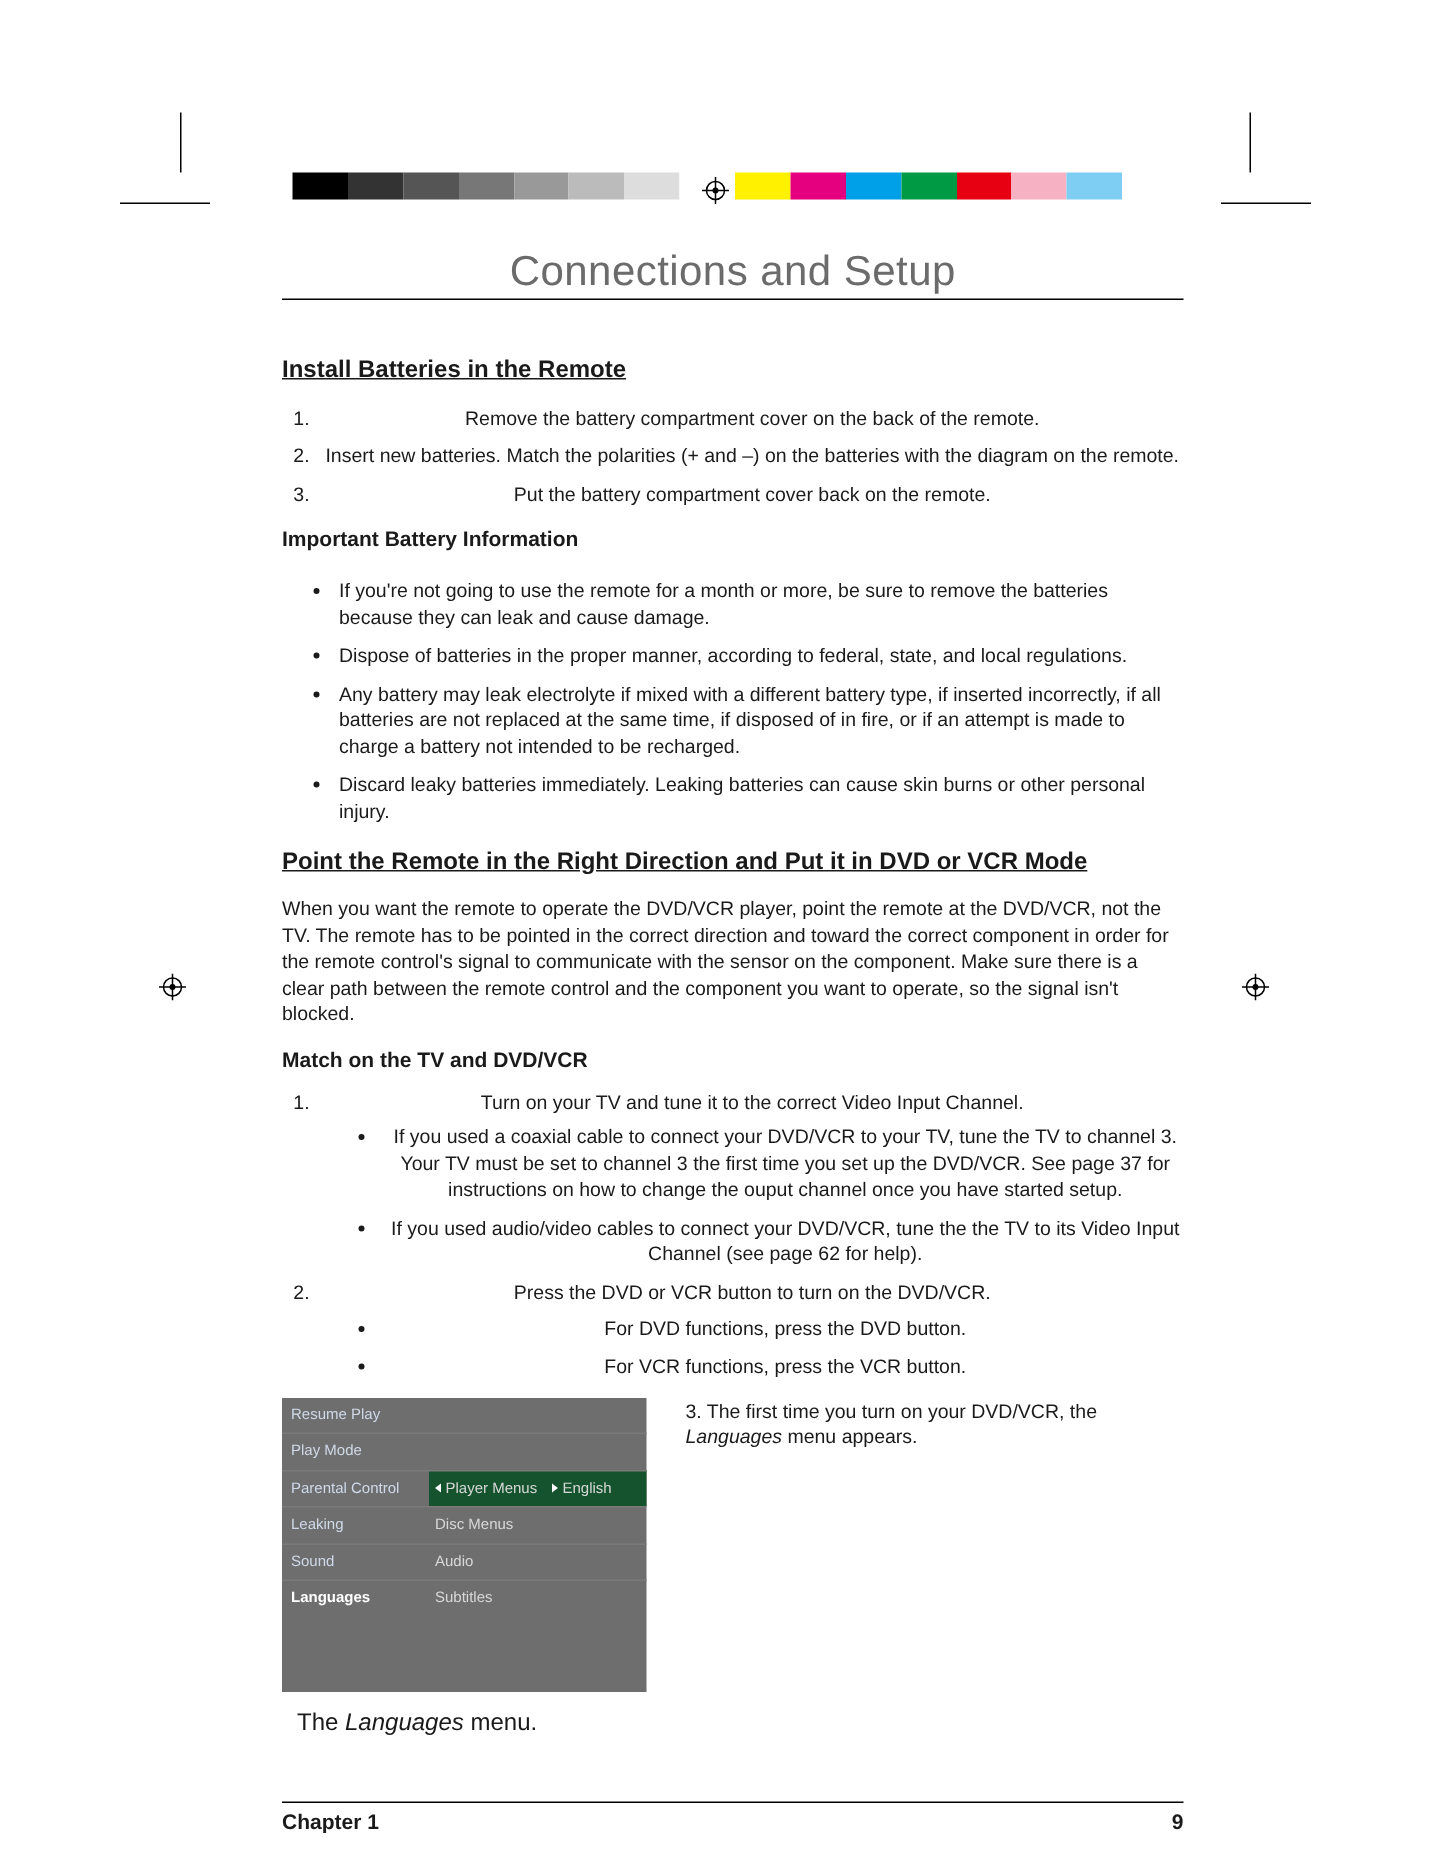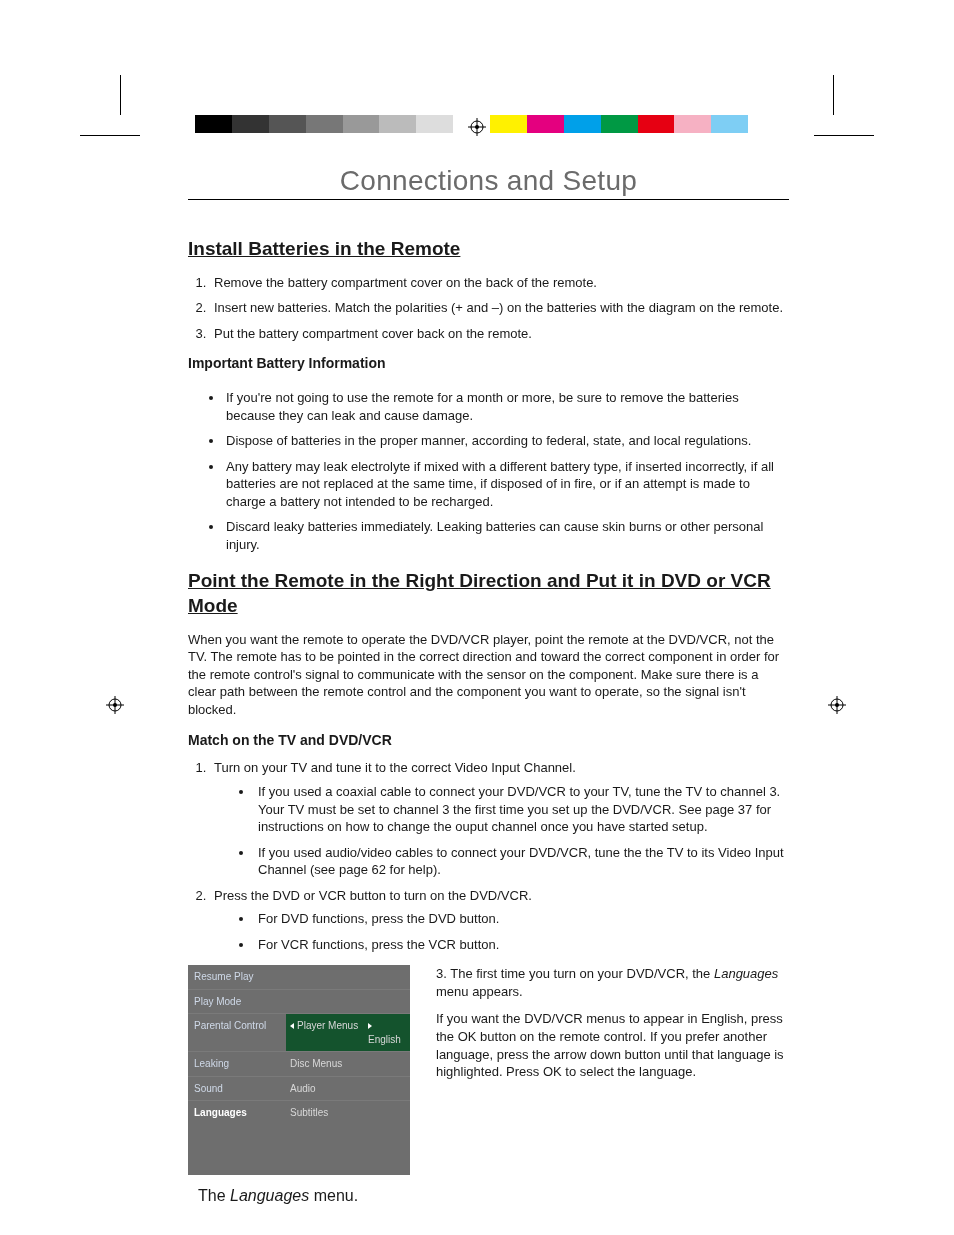--- a/index.html
+++ b/index.html
@@ -28,35 +28,35 @@
     font-family: "Helvetica Neue", Helvetica, Arial, sans-serif;
     font-weight: 300;
     font-size: 28px;
     letter-spacing: 0.3px;
     margin: 0;
     color: #6b6b6b;
   }
   .content { margin: 36px 165px 0 188px; line-height: 1.35; }
   .sect-title {
     font-weight: bold;
-    font-size: 19px;
+    font-size: 16px;
     text-decoration: underline;
     margin: 0 0 12px 0;
   }
   ol.num { margin: 0 0 12px 0; padding-left: 22px; }
-  ol.num li { margin-bottom: 8px; padding-left: 4px; }
+  ol.num li { margin-bottom: 8px; padding-left: 4px; text-align: center; }
   .subhead { font-weight: bold; font-size: 14px; margin: 12px 0 10px 0; }
   ul.bul { list-style: disc; margin: 16px 0 14px 0; padding-left: 36px; }
   ul.bul li { margin-bottom: 8px; padding-left: 2px; }
   .para { margin: 10px 0 12px 0; }
   .nested { list-style: disc; margin: 6px 0 6px 0; padding-left: 40px; }
   .nested li { margin-bottom: 8px; }
   .two-col { display:flex; gap: 26px; margin-top: 8px; }
   .menu-box {
-    width: 222px;
+    width: 243px;
     background: #6e6e6e;
     color: #fff;
     font-size: 10px;
     padding: 0 0 50px 0;
   }
   .menu-row { display:flex; }
   .m-left { width: 86px; padding: 5px 6px; color:#cfd9e8; border-top:1px solid #7a7a7a; }
   .m-left.sel { color:#fff; font-weight:bold; }
   .m-mid { width: 70px; padding: 5px 4px; color:#d8d8d8; border-top:1px solid #7a7a7a; }
   .m-right { flex:1; padding:5px 4px; color:#d8d8d8; border-top:1px solid #7a7a7a; }
@@ -196,21 +196,20 @@
       </div>
       <div class="caption">
         <span>The </span><em>Languages</em><span> menu.</span>
       </div>
     </div>
 
     <div class="right-col">
       <div class="step3">
         <span>3.  </span><span>The first time you turn on your DVD/VCR, the </span><em>Languages</em><span> menu appears.</span>
       </div>
-      <div class="para">If you want the DVD/VCR menus to appear in English, press the OK button on the remote control. If you prefer another language, press the arrow down button until that language is highlighted. Press OK to select the language.</div>
     </div>
   </div>
 </div>
 
 <div class="crop-mid">
   <div class="reg-l"><svg width="18" height="18" viewBox="0 0 18 18">
         <circle cx="9" cy="9" r="6" fill="none" stroke="#000"></circle>
         <circle cx="9" cy="9" r="2" fill="#000"></circle>
         <line x1="9" y1="0" x2="9" y2="18" stroke="#000"></line>
         <line x1="0" y1="9" x2="18" y2="9" stroke="#000"></line>

